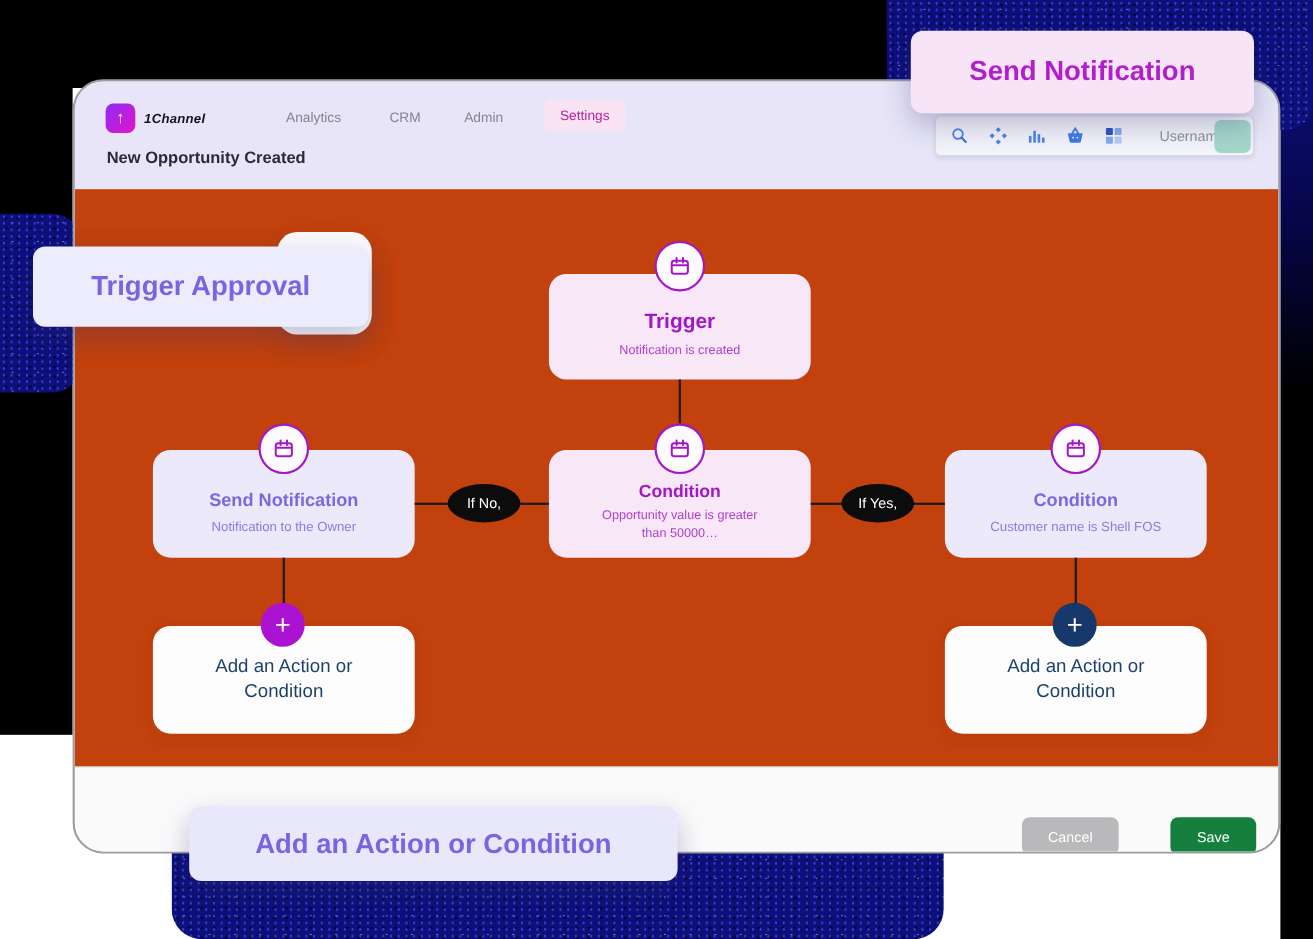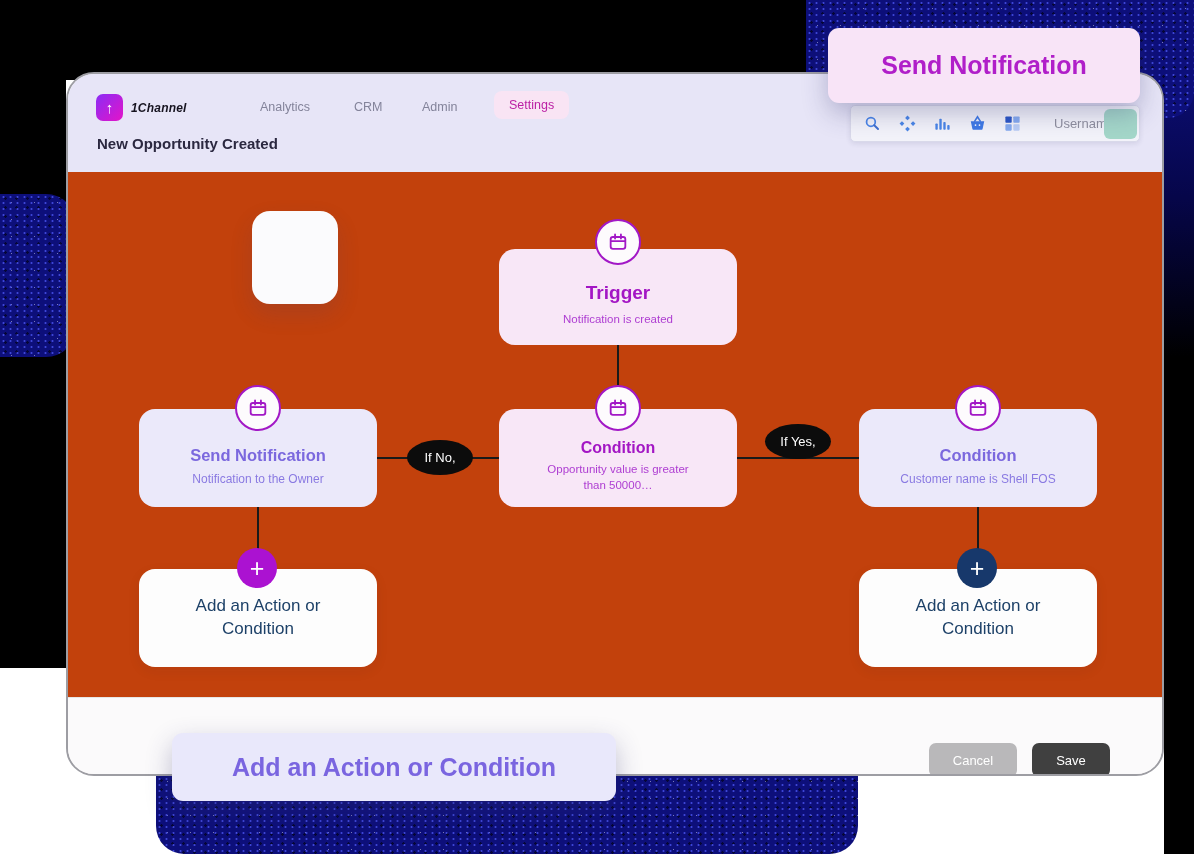--- a/index.html
+++ b/index.html
@@ -67,21 +67,21 @@
   .t-pink-sub  { font-size:11.5px; color:#ae3ed2; width:180px; line-height:1.4; }
   .t-lav-title { font-size:16.5px; font-weight:600; color:#7b68de; }
   .t-lav-sub   { font-size:12px; color:#8a7ae2; }
 
   
   .footer { position:absolute; left:0; top:623px; width:100%; height:81px; background:#fbfafb;
             border-top:1px solid #e6e6e6; }
   .btn { position:absolute; top:45px; height:34px; border:none; border-radius:7px; color:#fff;
          font-size:13px; font-family:Liberation Sans, sans-serif; cursor:pointer; }
   .btn-cancel { left:861px; width:88px; background:#b9b8ba; }
-  .btn-save   { left:964px; width:78px; background:#404040; }
+  .btn-save   { left:996px; width:78px; background:#15803d; }
 
   
   .float-label { position:absolute; z-index:6; border-radius:11px; display:flex; align-items:center;
                  justify-content:center; font-size:25px; font-weight:700;
                  box-shadow:0 10px 26px rgba(50,50,110,.30); }
   .label-send    { left:828px; top:28px;  width:312px; height:75px; background:#f8e4f7; color:#b01fc9; }
   .label-trigger { left:30px;  top:224px; width:305px; height:73px; background:#edecfc; color:#7a65e0; }
   .label-add     { left:172px; top:733px; width:444px; height:68px; background:#e9e8fb; color:#7a65e0; }
   .ghost-card { position:absolute; z-index:5; left:252px; top:211px; width:86px; height:93px;
                 background:#fbfbfd; border-radius:18px; box-shadow:0 10px 22px rgba(60,60,120,.16); }
@@ -192,21 +192,21 @@
         </svg>
       </div>
       <div class="node lav" style="left:791px; top:237px; height:98px;">
         <div class="t-lav-title">Condition</div>
         <div class="t-lav-sub">Customer name is Shell FOS</div>
       </div>
 
       <div class="edge-h" style="left:309px; top:285px; width:122px;"></div>
       <div class="pill" style="left:339px; top:268px;">If No,</div>
       <div class="edge-h" style="left:669px; top:285px; width:122px;"></div>
-      <div class="pill" style="left:697px; top:252px;">If Yes,</div>
+      <div class="pill" style="left:697px; top:268px;">If Yes,</div>
 
       <div class="edge-v" style="left:189px; top:335px; height:42px;"></div>
       <div class="plus plus-magenta" style="left:169px; top:376px;">+</div>
       <div class="addcard" style="left:71px; top:397px;">
         <span>Add an Action or Condition</span>
       </div>
 
       <div class="edge-v" style="left:909px; top:335px; height:42px;"></div>
       <div class="plus plus-navy" style="left:889px; top:376px;">+</div>
       <div class="addcard" style="left:791px; top:397px;">
@@ -217,15 +217,16 @@
 
     <div class="footer">
       <button class="btn btn-cancel">Cancel</button>
       <button class="btn btn-save">Save</button>
     </div>
 
   </div>
 
   <div class="ghost-card"></div>
   <div class="float-label label-send">Send Notification</div>
+  <div class="float-label label-trigger">Trigger Approval</div>
   <div class="float-label label-add">Add an Action or Condition</div>
 
 </div>
 
 </body></html>

